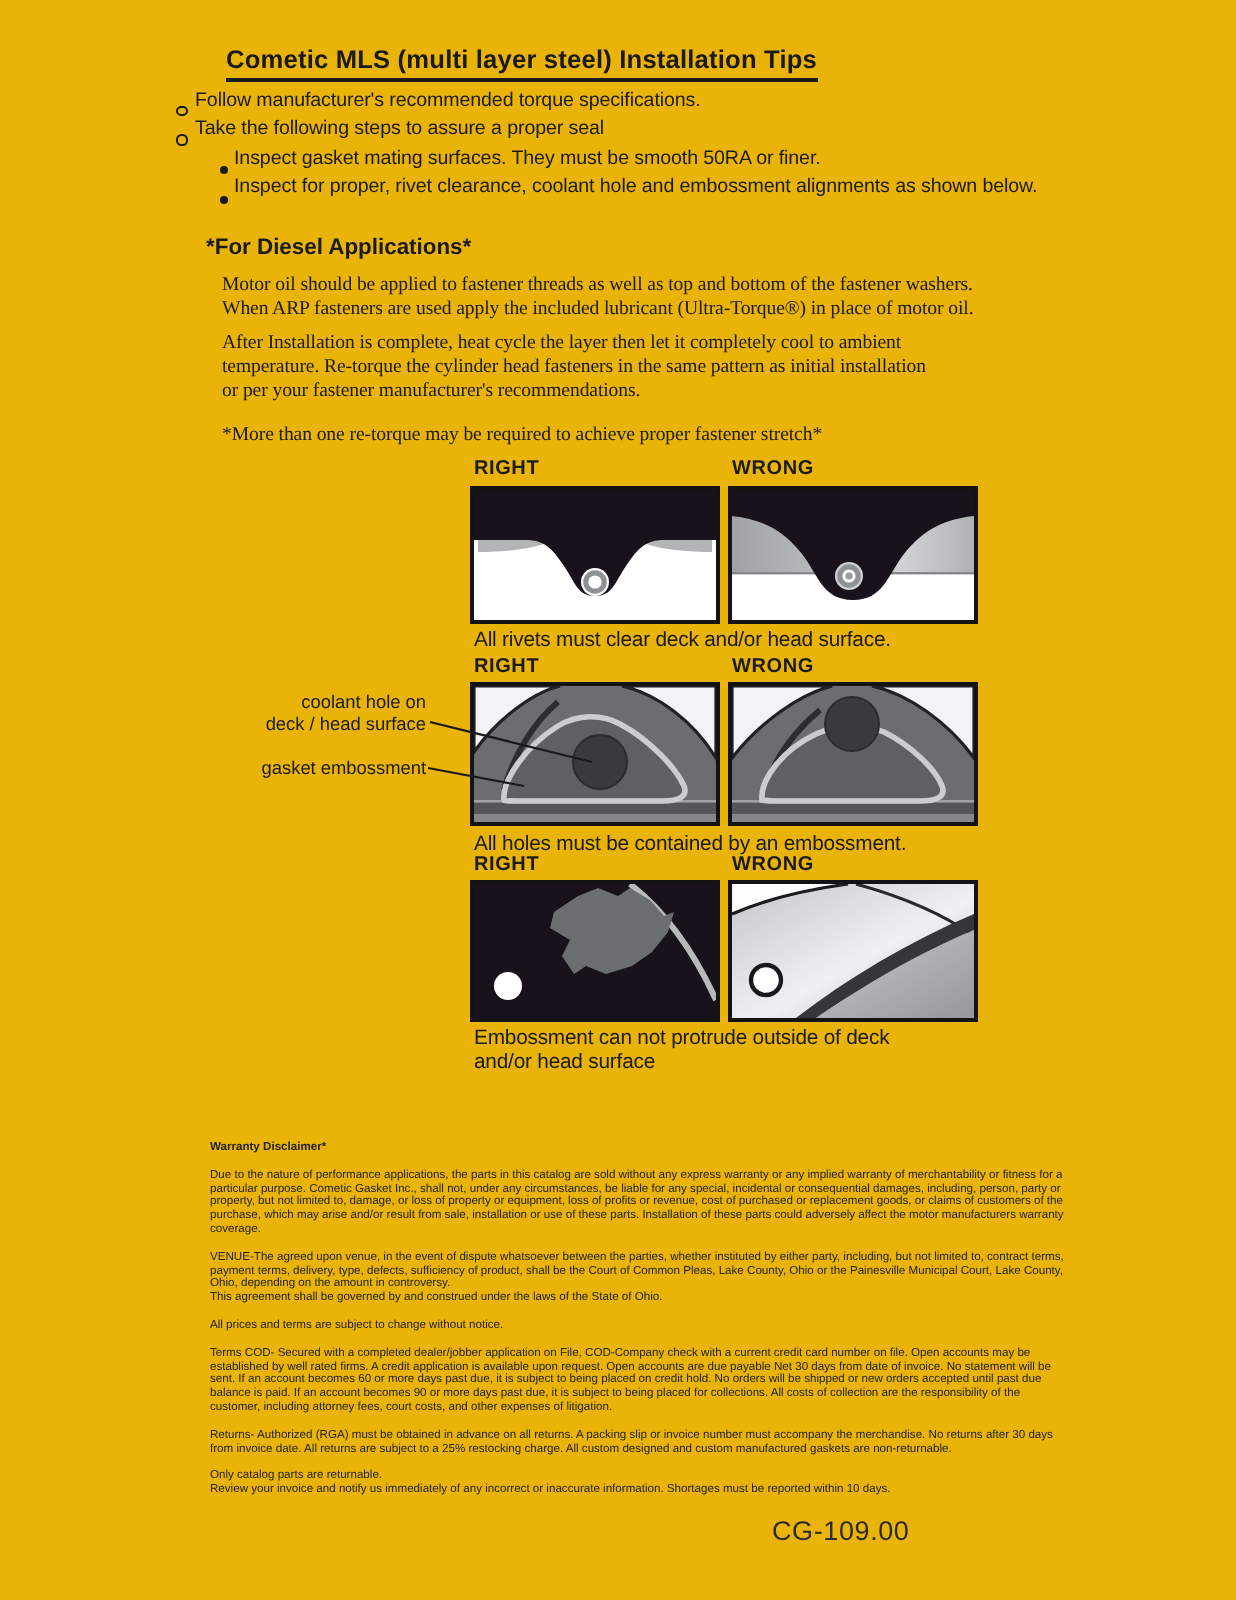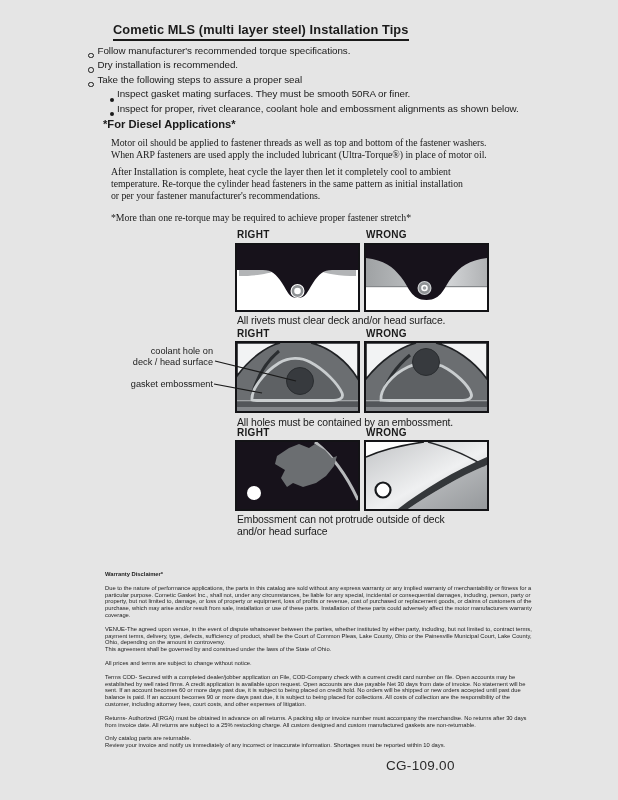--- a/index.html
+++ b/index.html
@@ -1,16 +1,16 @@
 <!DOCTYPE html>
 <html><head>
 <meta charset="utf-8">
 <style>
   html,body{margin:0;padding:0;background:#ffffff;}
-  .page{position:relative;width:618px;height:800px;background:#e5e5e5;overflow:hidden;
+  .page{position:relative;width:618px;height:800px;background:#eab308;overflow:hidden;
         color:#1a1a1a;font-family:"Liberation Sans",sans-serif;}
 
   .title{position:absolute;left:113px;top:22px;font-size:12.8px;font-weight:bold;
          letter-spacing:.1px;border-bottom:2px solid #1a1a1a;padding-bottom:2px;display:inline-block;}
 
   .bullets{position:absolute;left:88px;top:44px;font-size:9.8px;line-height:14.4px;letter-spacing:-.05px;}
   .bullet{display:flex;align-items:flex-end;}
   .bullet .o{width:3.5px;height:3.5px;border:1px solid #1a1a1a;border-radius:50%;margin:5px 4px 0 0;flex:none;}
   .bullet.sub{margin-left:22px;}
   .bullet .d{width:4px;height:4px;background:#1a1a1a;border-radius:50%;margin:5px 3px 0 0;flex:none;}
@@ -38,24 +38,20 @@
 <body>
 
 <div class="page">
 
   <div class="title">Cometic MLS (multi layer steel) Installation Tips</div>
 
   <div class="bullets">
     <div class="bullet">
       <span class="o"></span>
       <span>Follow manufacturer's recommended torque specifications.</span>
-    </div>
-    <div class="bullet">
-      <span class="o"></span>
-      <span>Dry installation is recommended.</span>
     </div>
     <div class="bullet">
       <span class="o"></span>
       <span>Take the following steps to assure a proper seal</span>
     </div>
     <div class="bullet sub">
       <span class="d"></span>
       <span>Inspect gasket mating surfaces.  They must be smooth 50RA or finer.</span>
     </div>
     <div class="bullet sub">

